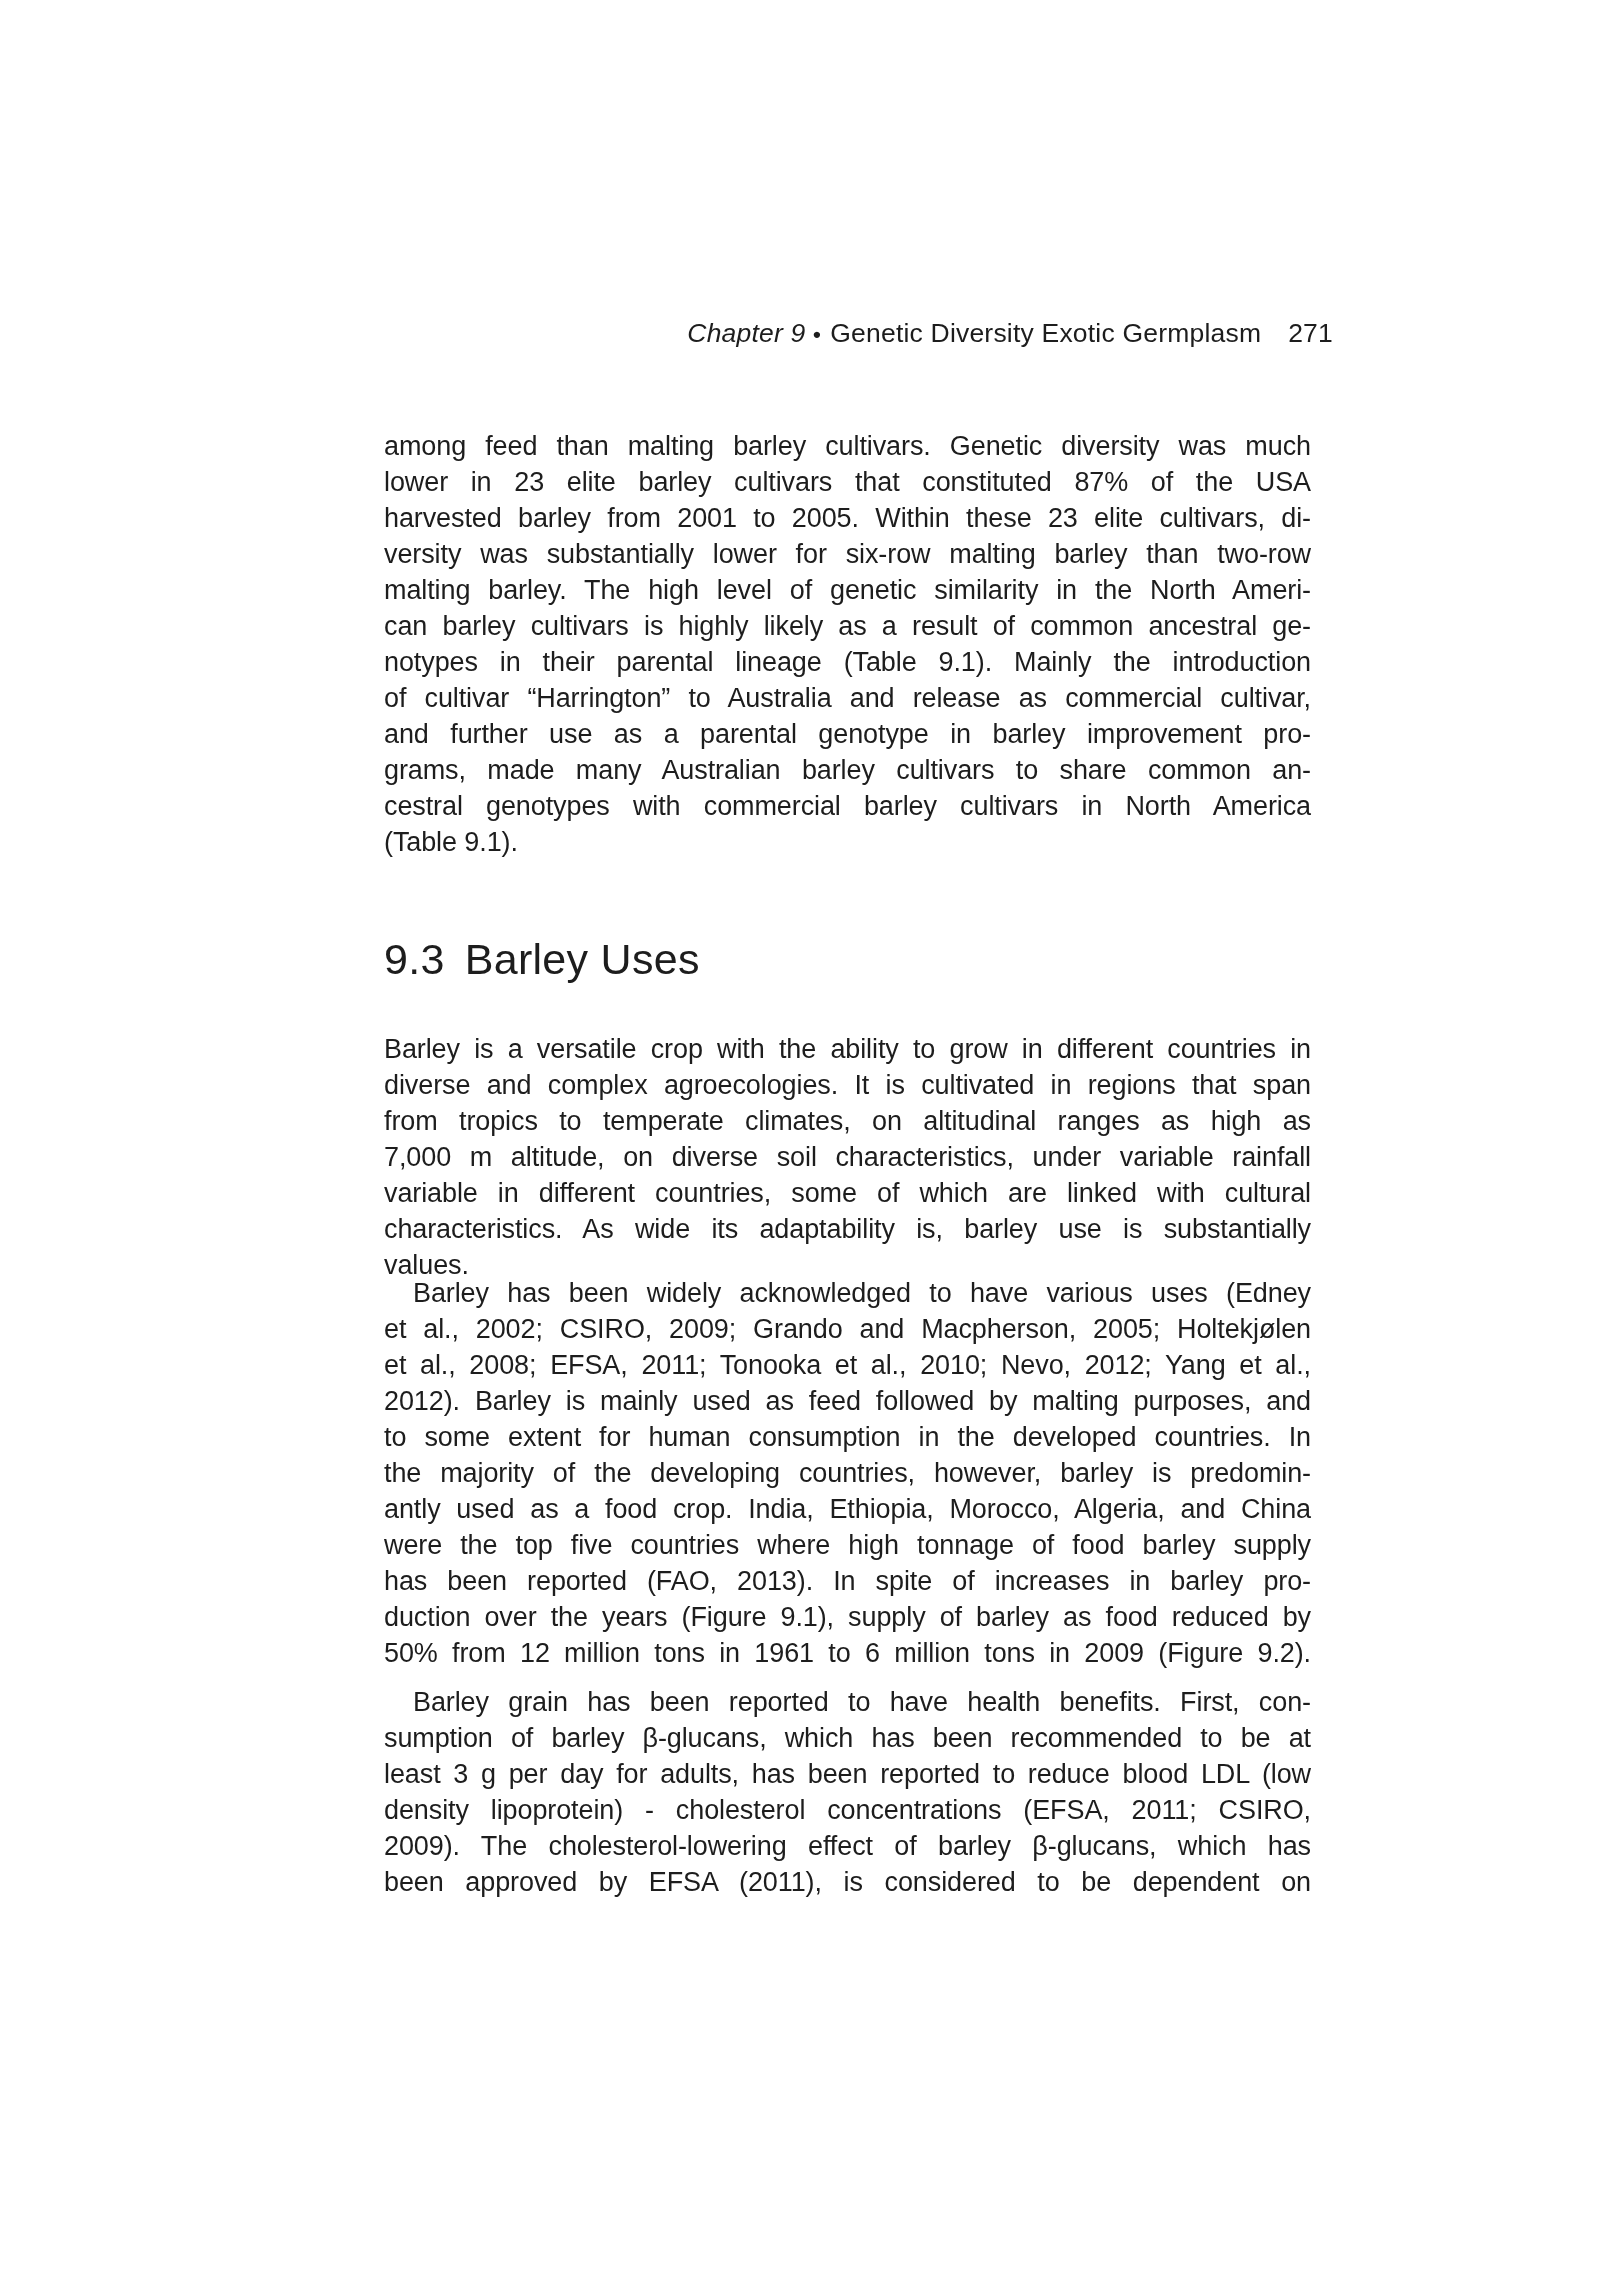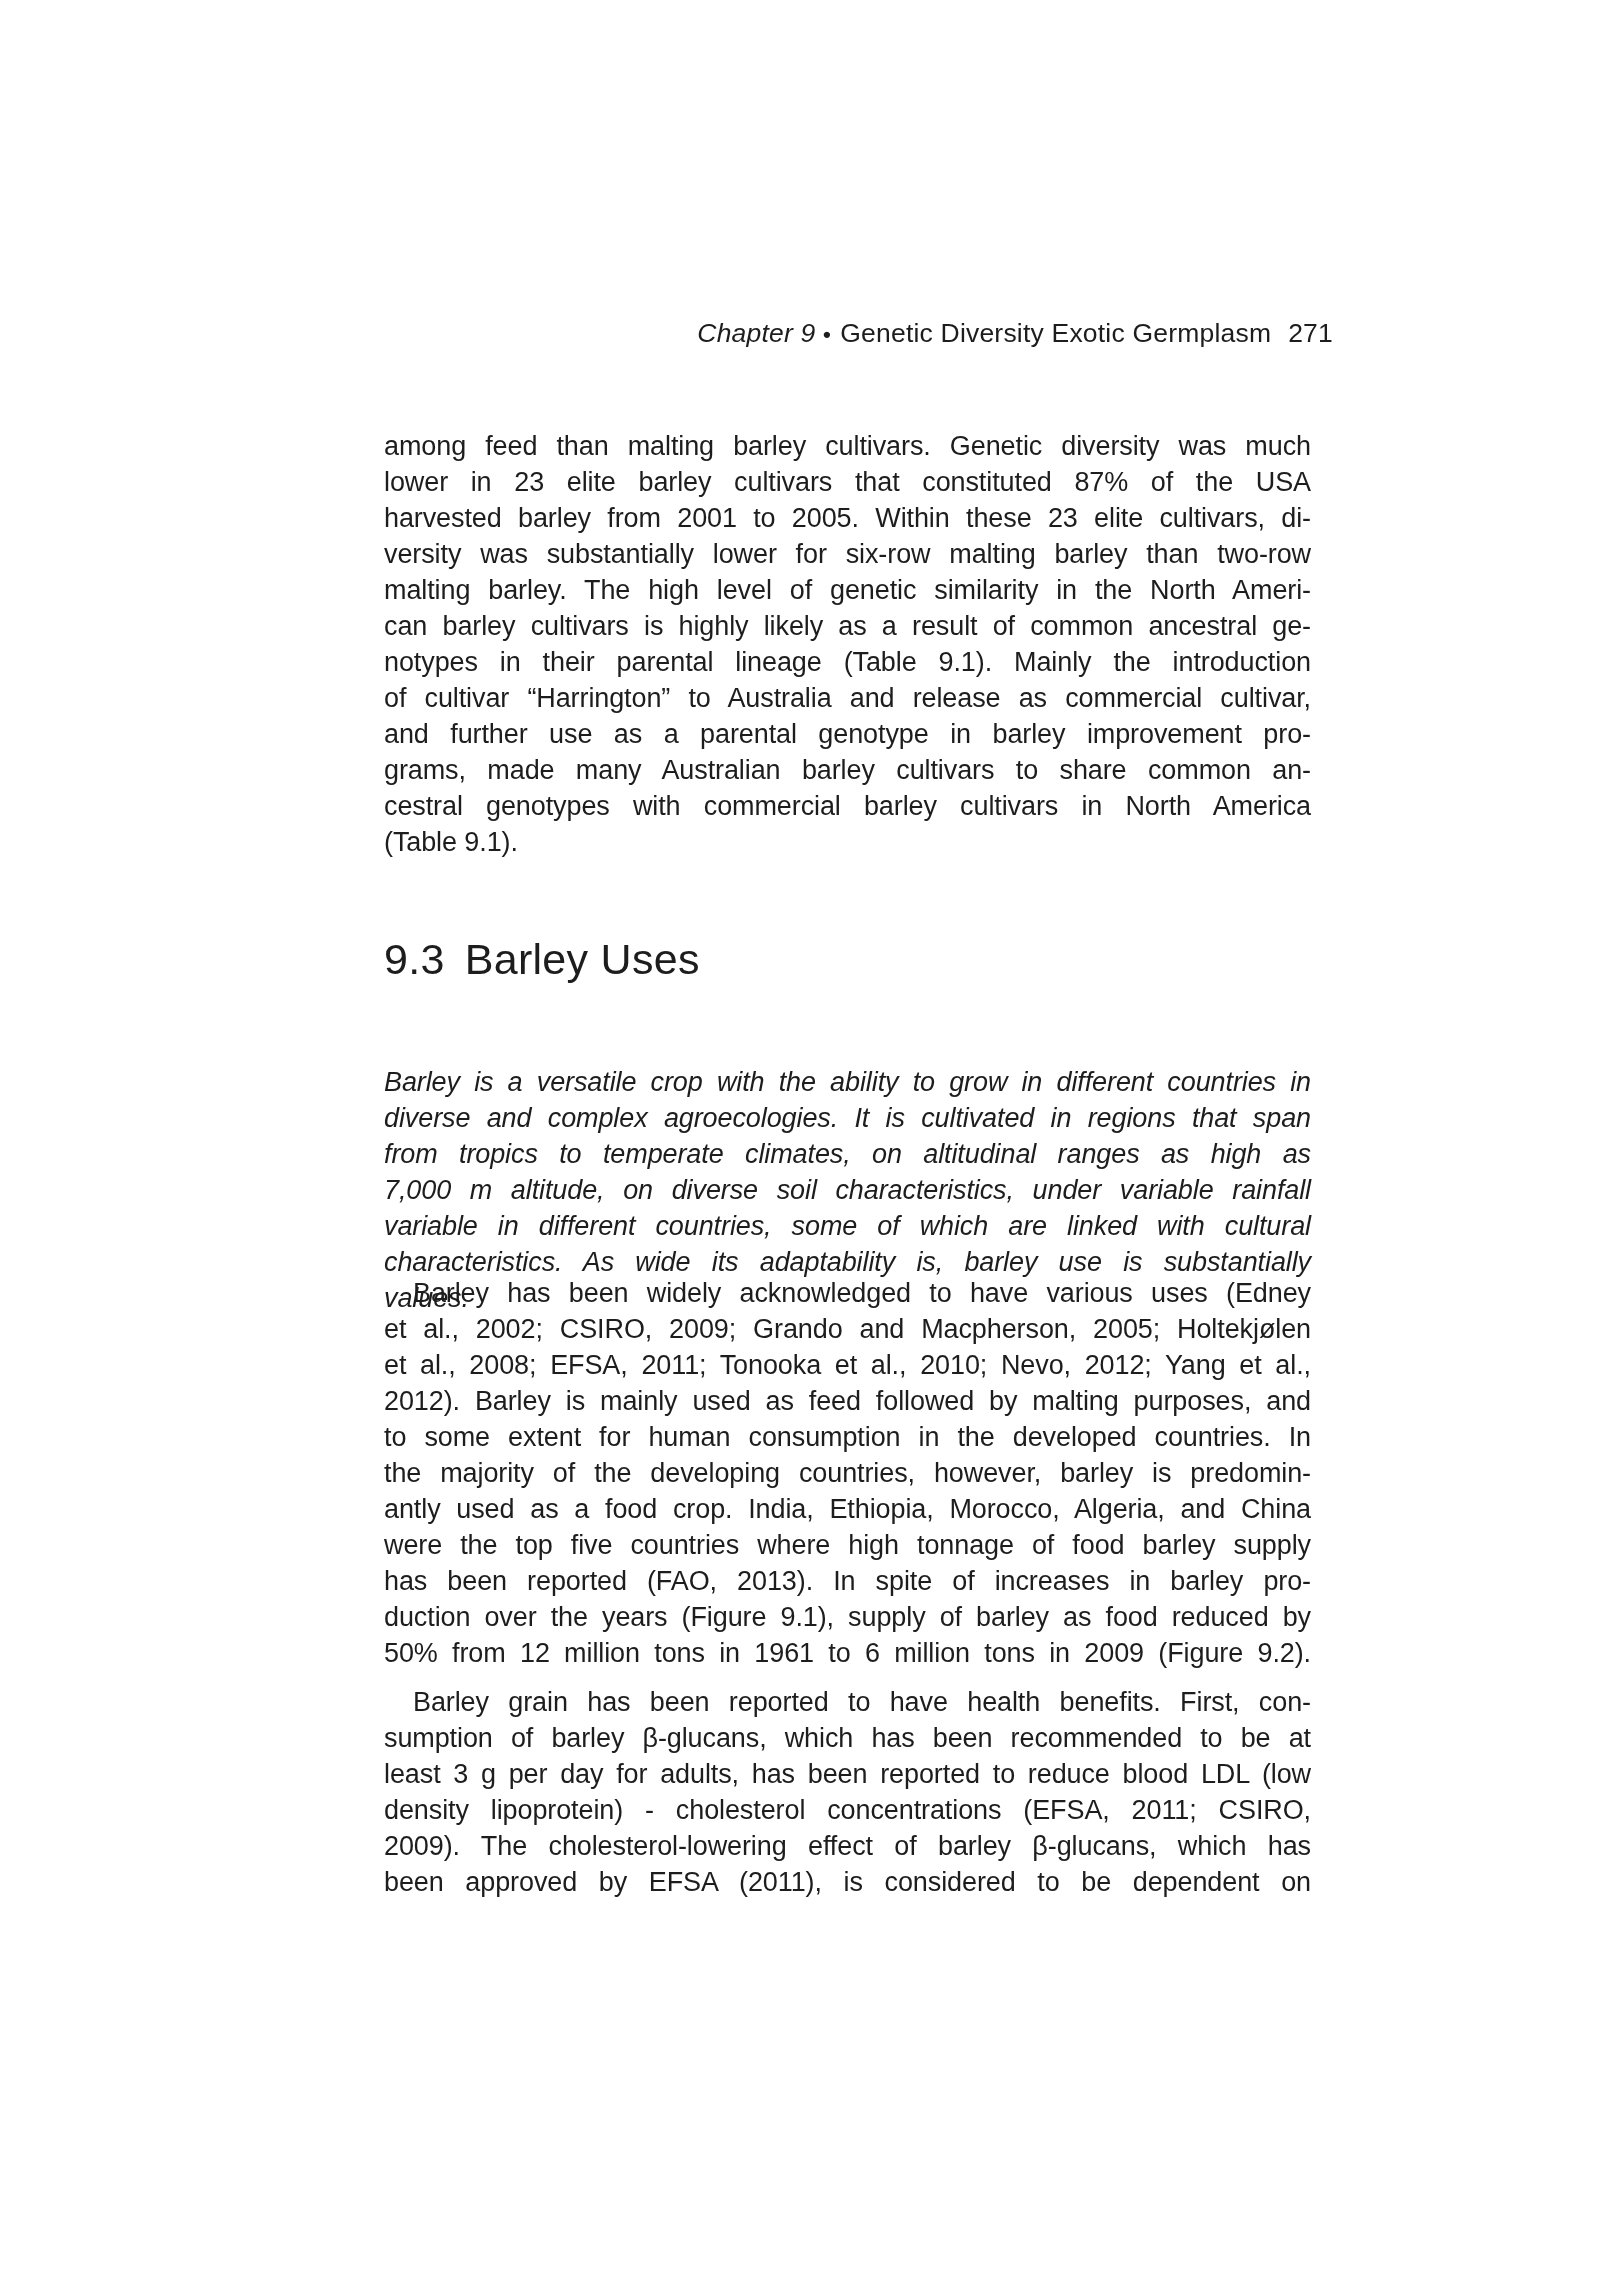--- a/index.html
+++ b/index.html
@@ -30,21 +30,21 @@
     letter-spacing: 0.2px;
   }
   .rh-chapter { font-style: italic; }
   .rh-bullet {
     display: inline-block;
     font-style: normal;
     font-size: 14.7px;
     vertical-align: 2.9px;
     margin: 0 8.8px 0 6.9px;
   }
-  .rh-page { margin-left: 17px; }
+  .rh-page { margin-left: 27px; }
 
   
   .section-heading {
     position: absolute;
     left: 384px;
     top: 935px;
     margin: 0;
     font-size: 43px;
     font-weight: 400;
     letter-spacing: 0.3px;
@@ -63,21 +63,21 @@
   }
   .para .line {
     height: 36px;
     text-align: justify;
     text-align-last: justify;
     text-justify: inter-word;
   }
   .para .line.lastline { text-align-last: left; }
   .para.indent .line:first-child { text-indent: 29px; }
   .p1 { top: 428px; }
-  .p2 { top: 1064px; font-style: italic; }
+  .p2 { top: 1031px; }
   .p3 { top: 1275px; }
   .p4 { top: 1684px; }
 </style>
 </head>
 <body>
 
 <div class="page">
 
   <header class="running-head">
     <span class="rh-chapter">Chapter 9</span><span class="rh-bullet">●</span><span class="rh-title">Genetic Diversity Exotic Germplasm</span><span class="rh-page">271</span>

